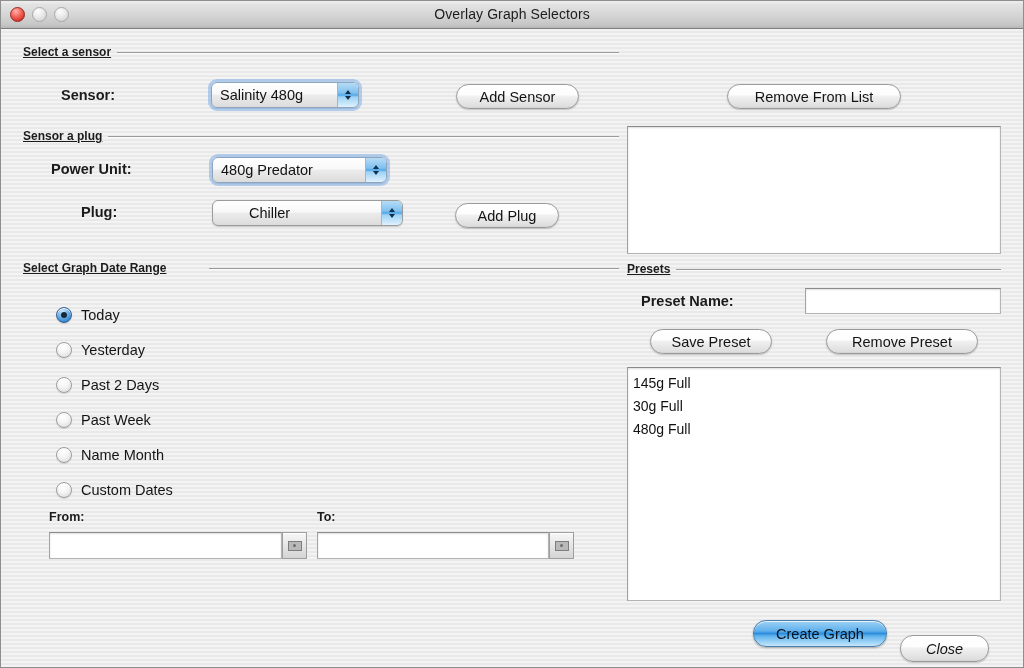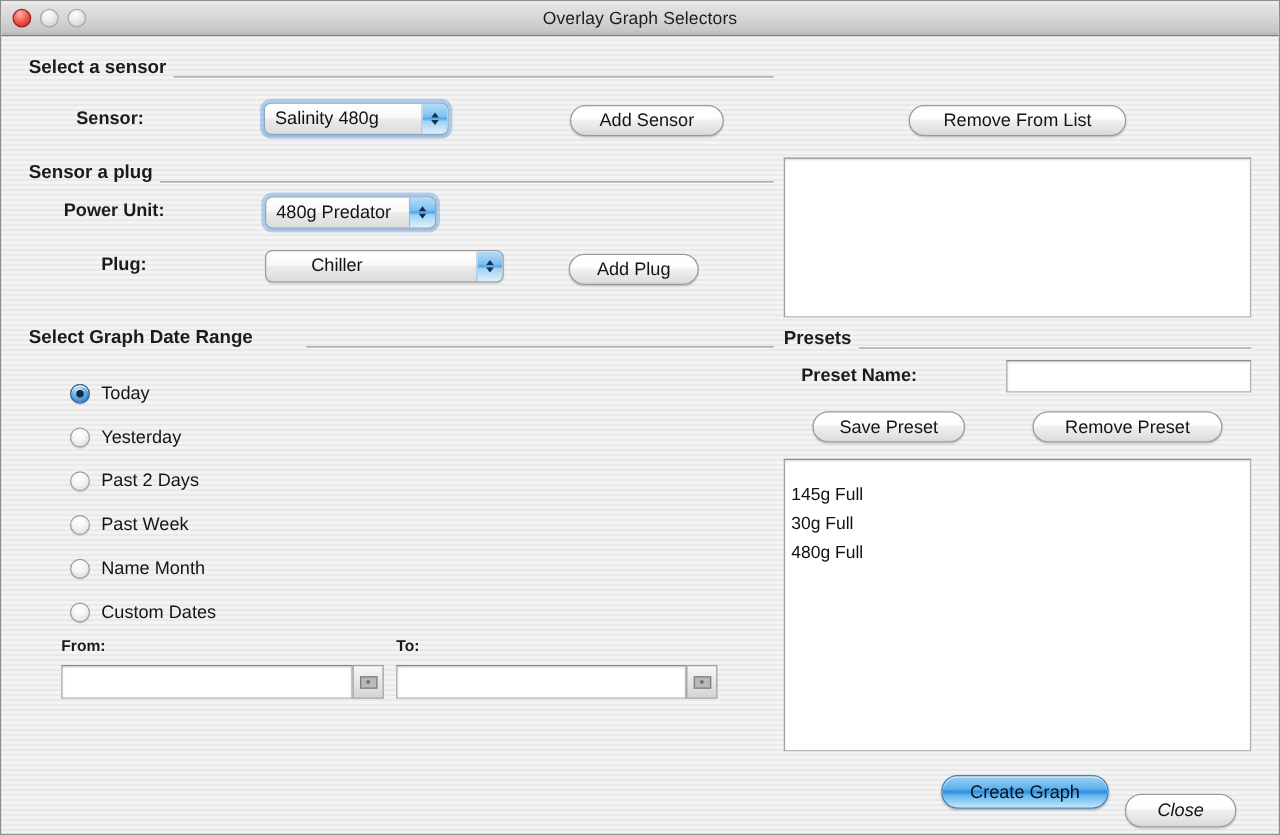--- a/index.html
+++ b/index.html
@@ -51,22 +51,22 @@
     border: 1px solid #97251f;
   }
   .light.min, .light.zoom {
     background: radial-gradient(circle at 38% 26%, #fdfdfd 0%, #eaeaea 45%, #d4d4d4 80%, #c0c0c0 100%);
     border: 1px solid #a9a9a9;
   }
 
   
   .grouphdr {
     position: absolute;
-    display: flex; align-items: flex-end;
-    font-size: 15px; font-weight: bold; color: #1b1b1b;
+    display: flex; align-items: center;
+    font-size: 12px; font-weight: bold; color: #1b1b1b; text-decoration: underline;
   }
   .grouphdr .gl { white-space: nowrap; }
   .grouphdr .rule {
     height: 1px; background: #9a9a9a; margin-left: 6px; flex: 1 1 auto;
     box-shadow: 0 1px 0 #fbfbfb;
   }
 
   
   .flabel {
     position: absolute;
@@ -250,21 +250,21 @@
 
   <div class="listbox" style="left:626px; top:125px; width:374px; height:128px;"></div>
 
   <div class="grouphdr" style="left:22px; top:128px; width:596px;">
     <span class="gl">Sensor a plug</span>
     <span class="rule"></span>
   </div>
 
   <div class="flabel" style="left:50px; top:160px; width:155px;">Power Unit:</div>
 
-  <div class="popup focus" style="left:211px; top:156px; width:137px;">
+  <div class="popup focus" style="left:211px; top:156px; width:175px;">
     <span class="ptext">480g Predator</span>
     <span class="parrow">
       <span class="up"></span>
         <span class="dn"></span>
     </span>
   </div>
 
   <div class="flabel" style="left:80px; top:203px; width:125px;">Plug:</div>
 
   <div class="popup" style="left:211px; top:199px; width:191px;padding-left:36px;">
@@ -323,21 +323,21 @@
     <span class="gl">Presets</span>
     <span class="rule"></span>
   </div>
 
   <div class="flabel" style="left:640px; top:292px; width:158px;">Preset Name:</div>
   <input class="textfield" style="left: 804px; top: 287px; width: 196px; height: 26px;" value="">
 
   <div class="btn" style="left:649px; top:328px; width:122px;">Save Preset</div>
   <div class="btn" style="left:825px; top:328px; width:152px;">Remove Preset</div>
 
-  <div class="listbox" style="left:626px; top:366px; width:374px; height:234px; padding-top:16px;">
+  <div class="listbox" style="left:626px; top:366px; width:374px; height:234px; padding-top:4px;">
     <div class="row">145g Full</div>
     <div class="row">30g Full</div>
     <div class="row">480g Full</div>
   </div>
 
   <div class="btn default" style="left:752px; top:619px; width:134px; height:27px;">Create Graph</div>
   <div class="btn" style="left:899px; top:634px; width:89px; height:27px;font-style:italic;">Close</div>
 
 </div>
 

